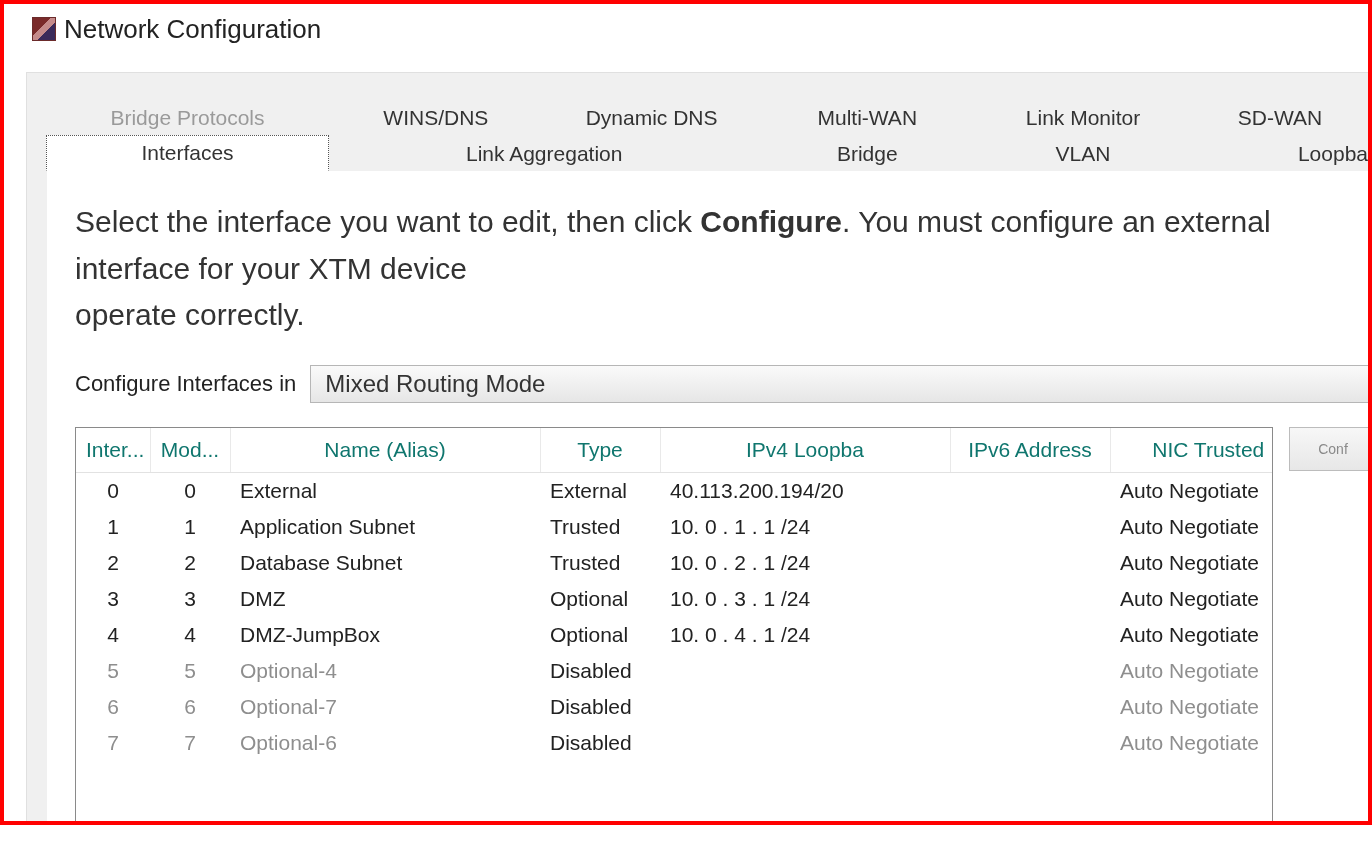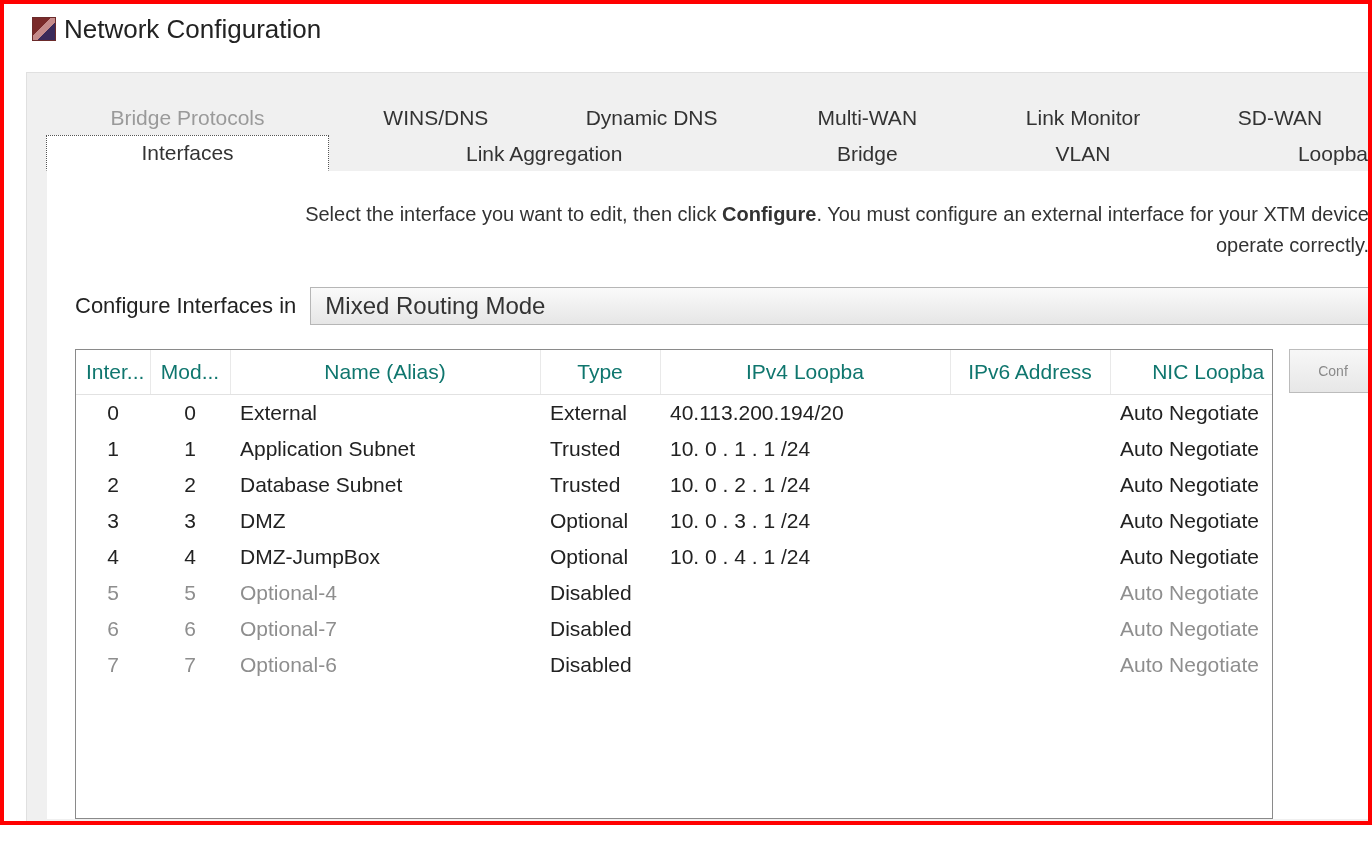--- a/index.html
+++ b/index.html
@@ -102,25 +102,24 @@
   }
   
   .client {
     background: #fff;
     margin-left: 0;
     border-top: 1px solid #dcdcdc;
     margin-top: -1px;
     padding: 28px 0 0 28px;
   }
   .help-text {
-    font-size: 20px;
+    font-size: 30px;
     color: #333;
     line-height: 1.55;
     max-width: 1320px;
-    text-align: right;
   }
   .help-text b { font-weight: 700; }
   .mode-row {
     display: flex;
     align-items: center;
     margin-top: 26px;
     font-size: 22px;
   }
   .mode-label { margin-right: 14px; }
   .mode-select {
@@ -280,21 +279,21 @@
                   <col class="c-nic">
               </colgroup>
               <thead>
                 <tr>
                   <th>Inter...</th>
                   <th>Mod...</th>
                   <th>Name (Alias)</th>
                   <th>Type</th>
                   <th>IPv4 Loopba</th>
                   <th>IPv6 Address</th>
-                  <th>NIC Loopba</th>
+                  <th>NIC Trusted</th>
                 </tr>
               </thead>
               <tbody>
                   <tr>
                     <td class="center">0</td>
                     <td class="center">0</td>
                     <td>External</td>
                     <td>External</td>
                     <td>40.113.200.194/20</td>
                     <td></td>

